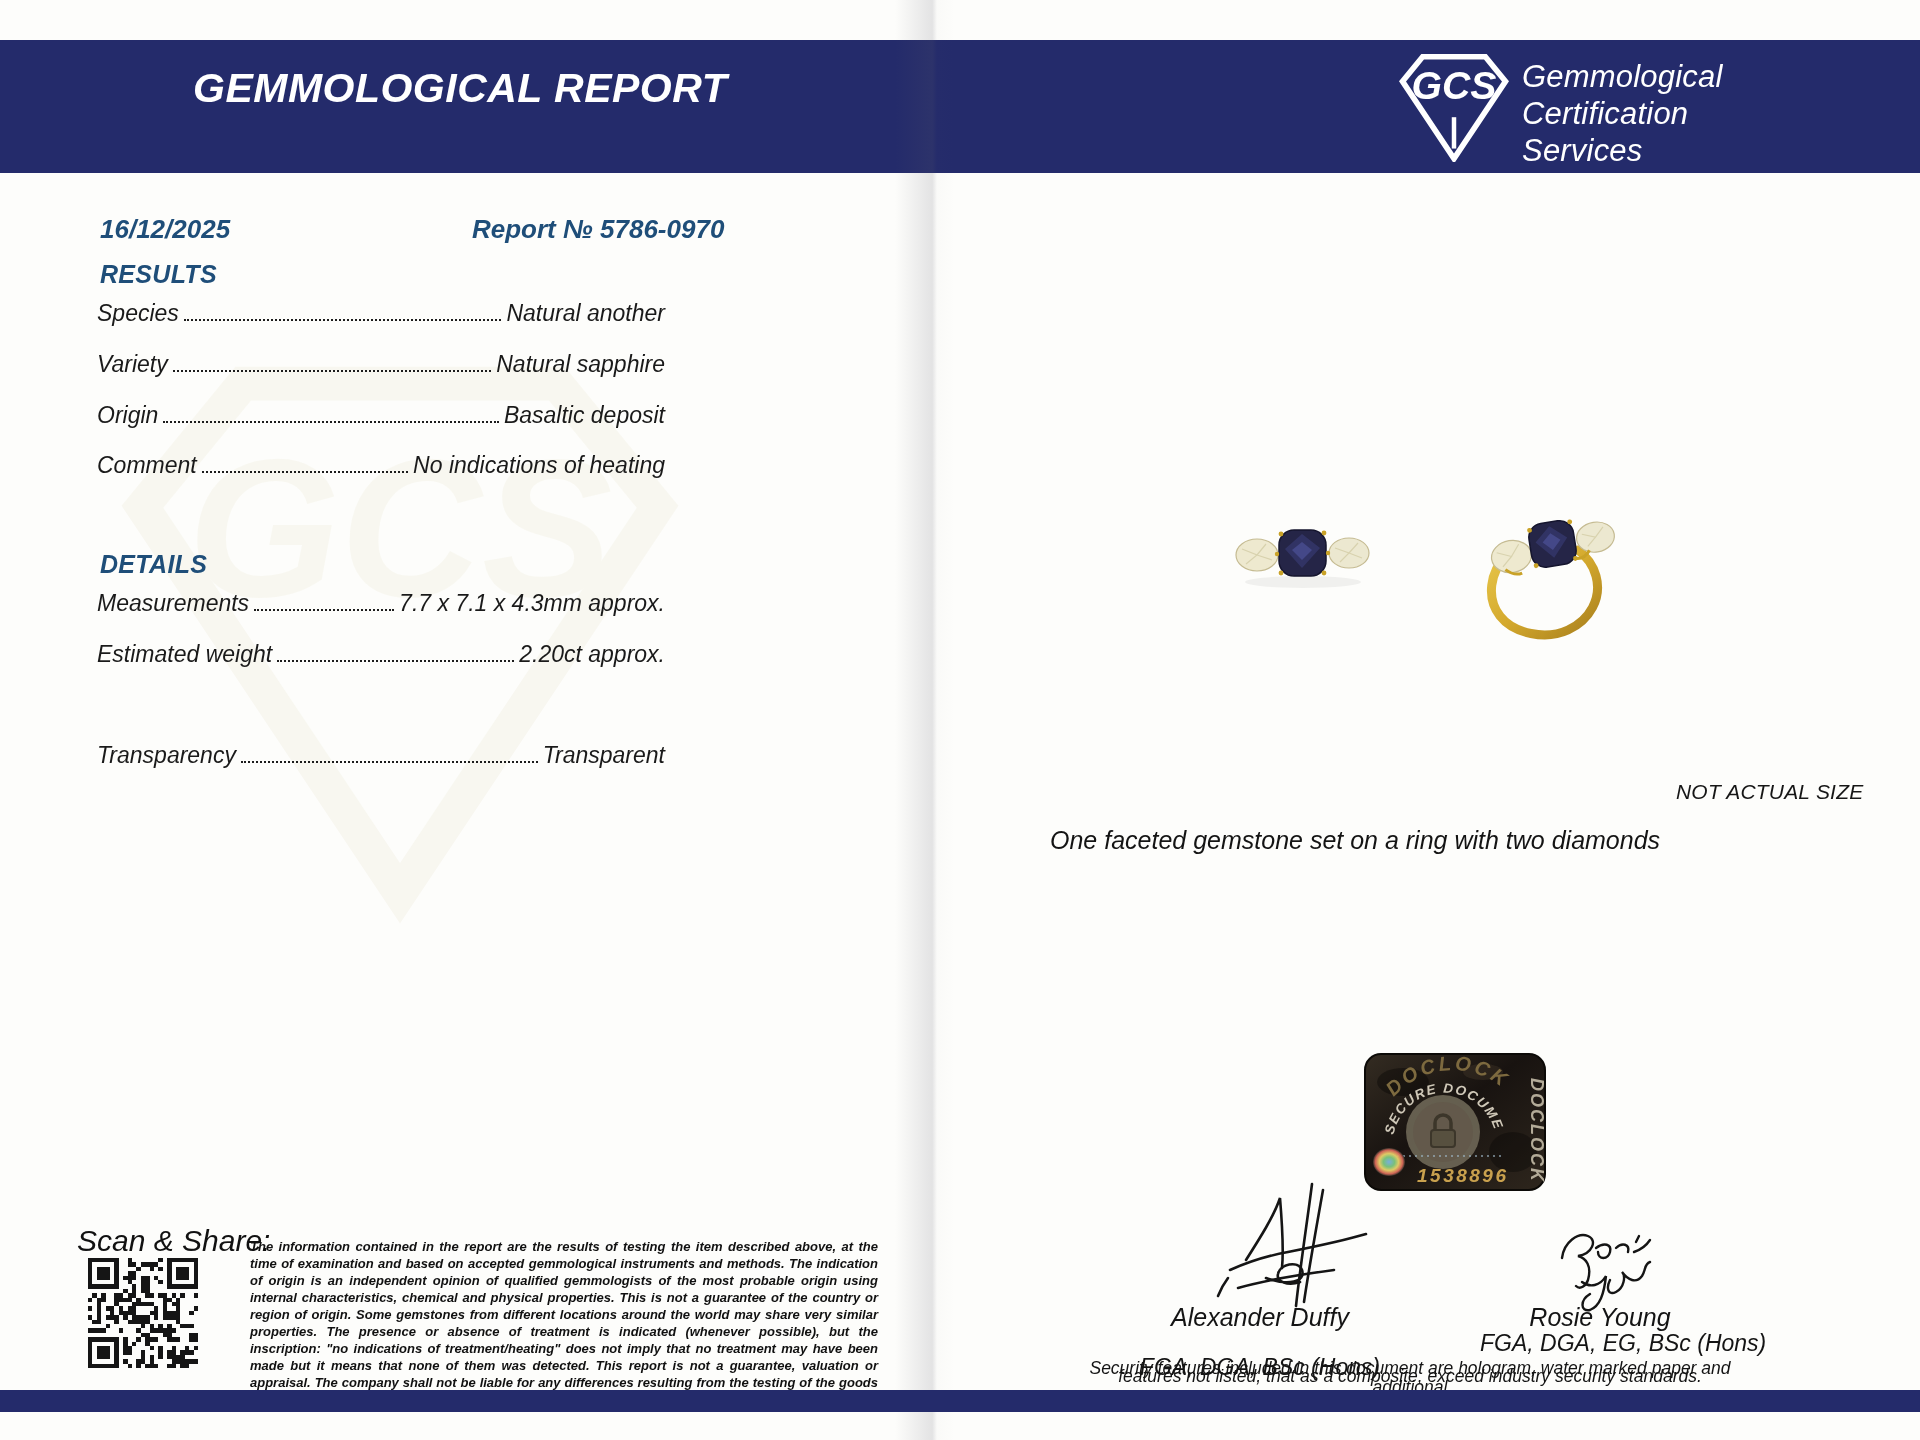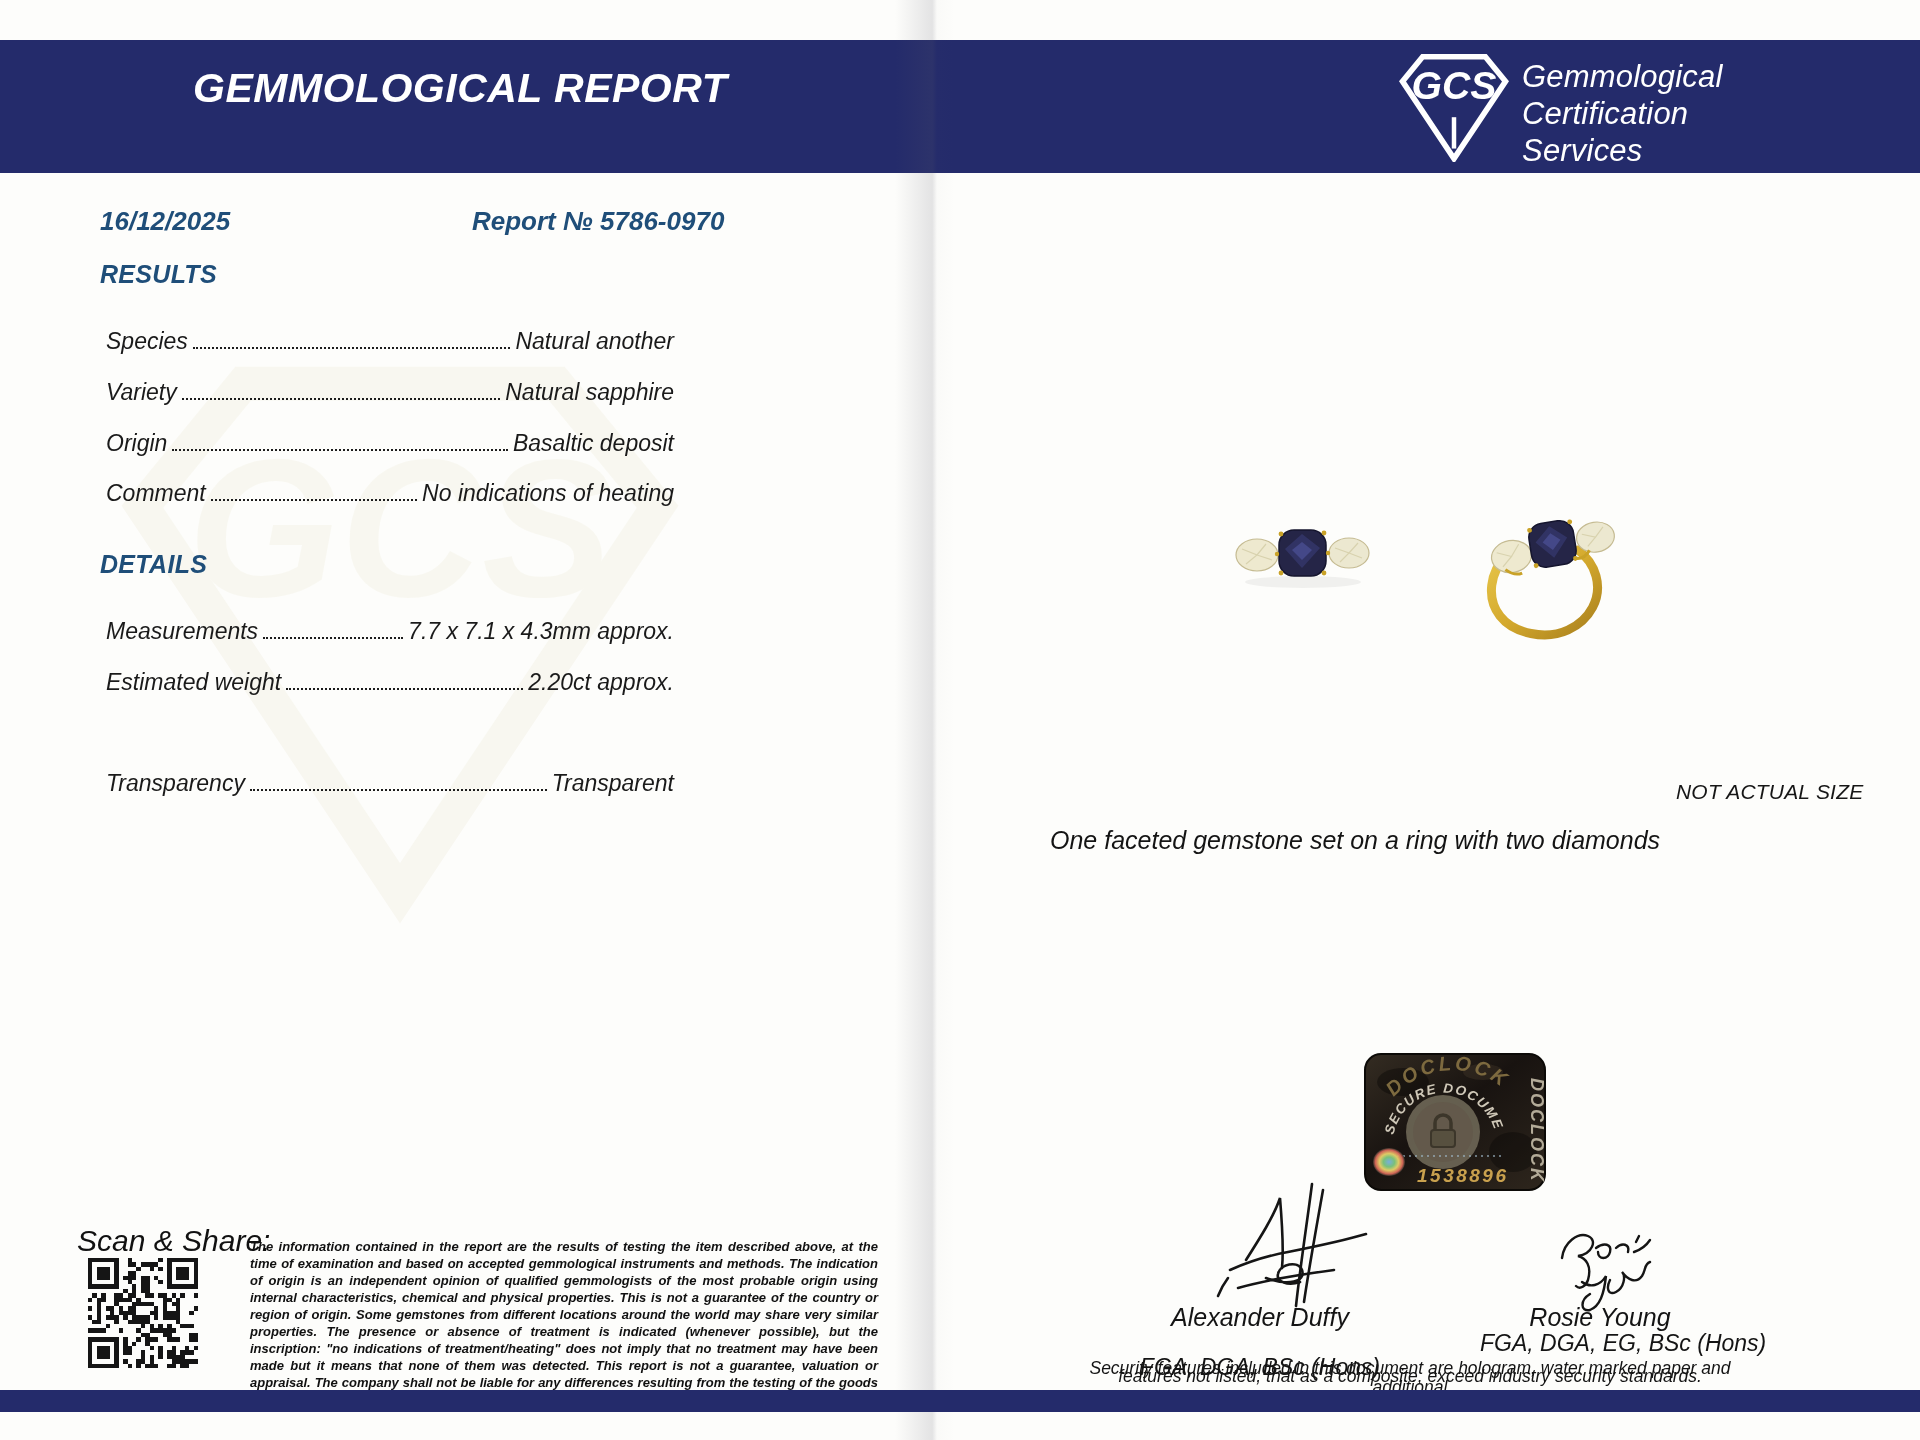--- a/index.html
+++ b/index.html
@@ -14,25 +14,25 @@
     position:absolute;left:193px;top:88px;transform:translateY(-50%);
     color:#fff;font-size:41px;font-weight:bold;letter-spacing:.5px;white-space:nowrap;
   }
   
   .spine{position:absolute;top:0;left:895px;width:60px;height:1440px;
     background:linear-gradient(to right,rgba(0,0,0,0) 0%,rgba(90,90,105,.16) 62%,rgba(90,90,105,.02) 70%,rgba(0,0,0,0) 100%);
     pointer-events:none;}
   
   .footerbar{position:absolute;left:0;top:1390px;width:1920px;height:22px;background:#242b6b;}
   
-  .dateline{position:absolute;top:206px;font-size:26px;font-weight:bold;color:#1f4e79;white-space:nowrap;}
+  .dateline{position:absolute;top:214px;font-size:26px;font-weight:bold;color:#1f4e79;white-space:nowrap;}
   .date{left:100px;}
   .reportno{left:472px;}
   .secthead{position:absolute;left:100px;font-size:25px;font-weight:bold;color:#1f4e79;letter-spacing:.3px;}
-  .dotrow{position:absolute;left:106px;width:568px;display:flex;align-items:flex-end;font-size:23px;margin-top:28px;}
+  .dotrow{position:absolute;left:97px;width:568px;display:flex;align-items:flex-end;font-size:23px;}
   .rlabel{white-space:nowrap;}
   .leader{flex:1;border-bottom:2.6px dotted #1c1c1c;margin:0 5px 6px 5px;min-width:20px;}
   .rvalue{white-space:nowrap;}
   .watermark{position:absolute;left:120px;top:330px;opacity:.05;pointer-events:none;}
   .scanshare{position:absolute;left:77px;top:1224px;font-size:30px;color:#111;}
   .qr{position:absolute;left:88px;top:1258px;width:110px;height:110px;}
   .disclaimer{
     position:absolute;left:250px;top:1238px;width:628px;
     font-size:13px;line-height:17px;text-align:justify;color:#111;font-weight:bold;
     font-stretch:condensed;

